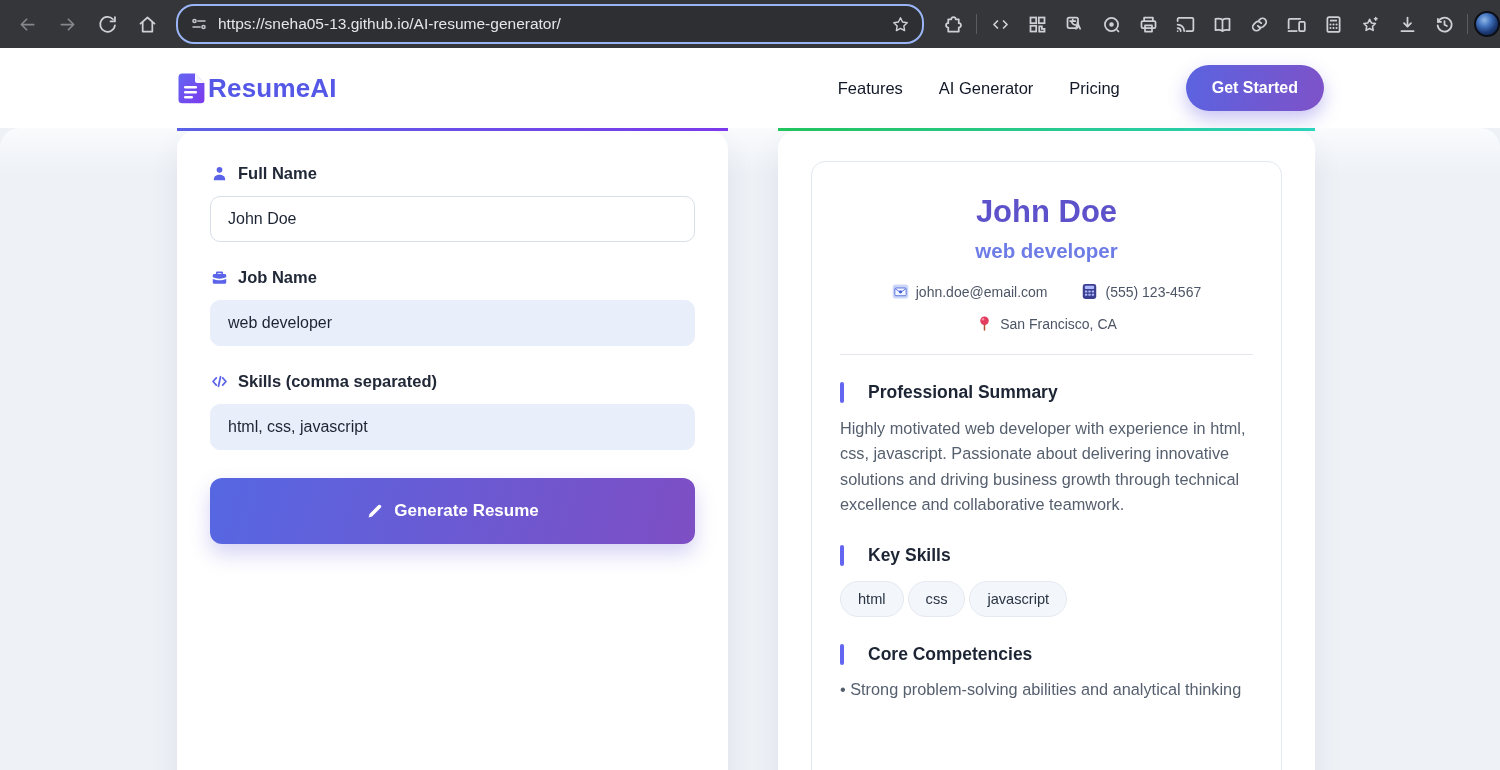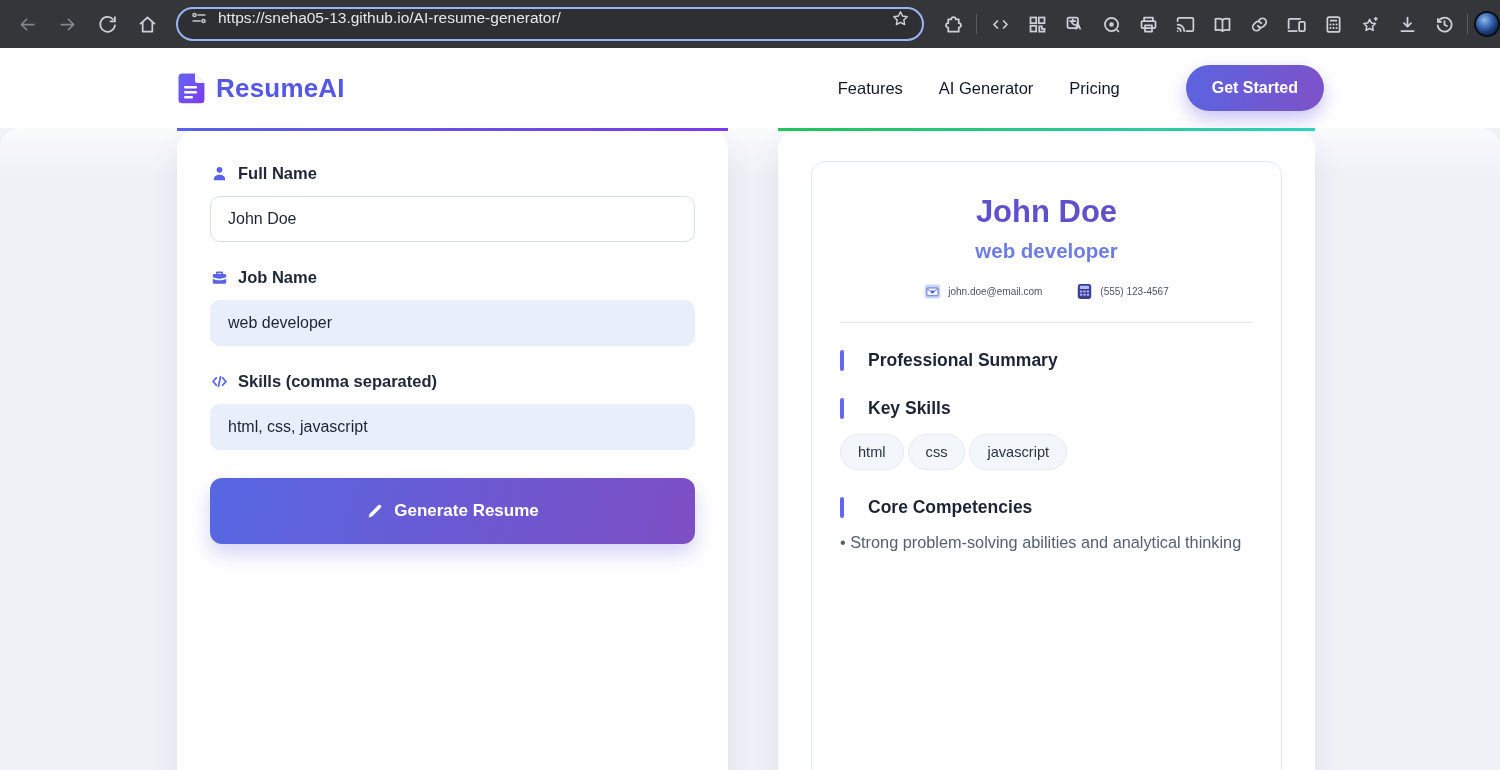--- a/index.html
+++ b/index.html
@@ -5,33 +5,33 @@
   * { margin:0; padding:0; box-sizing:border-box; }
   html,body { width:1500px; height:770px; overflow:hidden; background:#eef1f6;
     font-family:"Liberation Sans","DejaVu Sans",sans-serif; }
 
   
   .browser { height:48px; background:#35363a; display:flex; align-items:center; padding:0 10px; gap:6px; }
   .tb-btn { width:34px; height:34px; border-radius:50%; display:flex; align-items:center; justify-content:center; flex:0 0 auto; }
   .tb-btn svg { width:21px; height:21px; }
   .ic-dim   { stroke:#84878c; }
   .ic-light { stroke:#cdd0d4; }
-  .addr { width:748px; height:34px; margin:0 6px; background:#2e2f33; border:2px solid #9ab5f5;
-    border-radius:18px; display:flex; padding:0 12px; gap:10px; flex:0 0 auto; }
+  .addr { width:748px; height:40px; margin:0 6px; background:#2e2f33; border:2px solid #9ab5f5;
+    border-radius:18px; display:flex; align-items:center; padding:0 12px; gap:10px; flex:0 0 auto; }
   .addr-url { color:#e4e6e9; font-size:15.5px; flex:1; white-space:nowrap; overflow:hidden; }
   .tb-sep { width:1px; height:20px; background:#5a5c61; flex:0 0 auto; margin:0 3px; }
   .ext-row { display:flex; align-items:center; gap:3px; flex:1; justify-content:space-between; }
   .avatar { width:26px; height:26px; border-radius:50%; flex:0 0 auto;
     background:radial-gradient(circle at 38% 32%, #8fb7e8 0%, #3f6fba 34%, #1c3a74 62%, #0b1733 100%);
     border:2px solid #0c0f16; }
 
   
   .site-header { height:80px; background:#ffffff; display:flex; align-items:center;
     justify-content:space-between; padding:0 176px 0 178px; }
-  .brand { display:flex; align-items:center; gap:10px; }
+  .brand { display:flex; align-items:center; gap:2px; }
   .brand-title { font-size:26px; font-weight:800; color:#5558e6; letter-spacing:.2px; }
   .nav { display:flex; align-items:center; gap:36px; }
   .nav a { text-decoration:none; color:#111827; font-size:16.5px; font-weight:500; }
   .cta { margin-left:30px; border:none; cursor:pointer; color:#fff; font-weight:700; font-size:16px;
     padding:14px 26px; border-radius:24px; font-family:inherit;
     background:linear-gradient(100deg,#5b63e0,#7e52c8);
     box-shadow:0 8px 18px rgba(98,86,224,.35); }
 
   
   .main { position:relative; height:642px; background:linear-gradient(#f9fbfd 0px,#eef1f6 46px);border-radius:20px; }
@@ -56,21 +56,21 @@
     background:linear-gradient(105deg,#5667e2,#7e4ec4); color:#fff; font-size:17px; font-weight:700;
     font-family:inherit; display:flex; align-items:center; justify-content:center; gap:10px;
     box-shadow:0 10px 20px rgba(90,80,210,.25); }
 
   
   .preview-card { padding:30px 33px 40px; }
   .paper { border:1px solid #e4e8ef; border-radius:14px; padding:26px 28px 40px; min-height:640px; }
   .r-name { text-align:center; font-size:31px; font-weight:800; color:#5e52cb; margin-top:6px; }
   .r-role { text-align:center; font-size:20.5px; font-weight:600; color:#6e7ce6; margin-top:9px; }
   .r-contact { display:flex; justify-content:center; align-items:center; gap:34px; margin-top:20px;
-    font-size:10px; color:#4c5565; }
+    font-size:14px; color:#4c5565; }
   .r-contact-item { display:flex; align-items:center; gap:7px; }
   .r-contact-item svg { width:17px; height:17px; flex:0 0 auto; }
   .r-contact.second { margin-top:15px; }
   .r-divider { border:none; border-top:1px solid #e3e7ed; margin-top:22px; }
   .sec-title { display:flex; align-items:center; gap:24px; margin-top:27px;
     font-size:17.5px; font-weight:700; color:#1d2534; }
   .sec-bar { width:4px; height:21px; border-radius:2px; background:#6366f1; flex:0 0 auto; }
   .r-body { margin-top:13px; font-size:16.3px; line-height:1.56; color:#555f6e; }
   .pills { display:flex; gap:4px; margin-top:15px; }
   .pill { background:#f3f6fa; border:1px solid #e5eaf1; border-radius:999px; padding:9px 17px;
@@ -316,27 +316,38 @@
                   <rect x="10.3" y="10.5" width="3.4" height="3" rx="0.7"></rect>
                   <rect x="15.1" y="10.5" width="3.4" height="3" rx="0.7"></rect>
                   <rect x="5.5" y="15" width="3.4" height="3" rx="0.7"></rect>
                   <rect x="10.3" y="15" width="3.4" height="3" rx="0.7"></rect>
                   <rect x="15.1" y="15" width="3.4" height="3" rx="0.7"></rect>
                 </g>
               </svg>
             <span>(555) 123-4567</span>
           </span>
         </div>
+        <div class="r-contact second">
+          <span class="r-contact-item">
+            <svg viewBox="0 0 24 24">
+                <path d="M12 12.5V21" stroke="#b3543a" stroke-width="2.2" stroke-linecap="round"></path>
+                <circle cx="12" cy="8" r="6" fill="#e23c5f"></circle>
+                <circle cx="10" cy="6" r="1.7" fill="#ff8fa7"></circle>
+              </svg>
+            <span>San Francisco, CA</span>
+          </span>
+        </div>
 
         <hr class="r-divider">
 
         <div class="sec-title">
           <span class="sec-bar"></span>
           <span>Professional Summary</span>
         </div>
+        <p class="r-body">Highly motivated web developer with experience in html, css, javascript. Passionate about delivering innovative solutions and driving business growth through technical excellence and collaborative teamwork.</p>
 
         <div class="sec-title">
           <span class="sec-bar"></span>
           <span>Key Skills</span>
         </div>
         <div class="pills" id="skill-pills">
             <span class="pill">html</span>
             <span class="pill">css</span>
             <span class="pill">javascript</span>
           </div>

